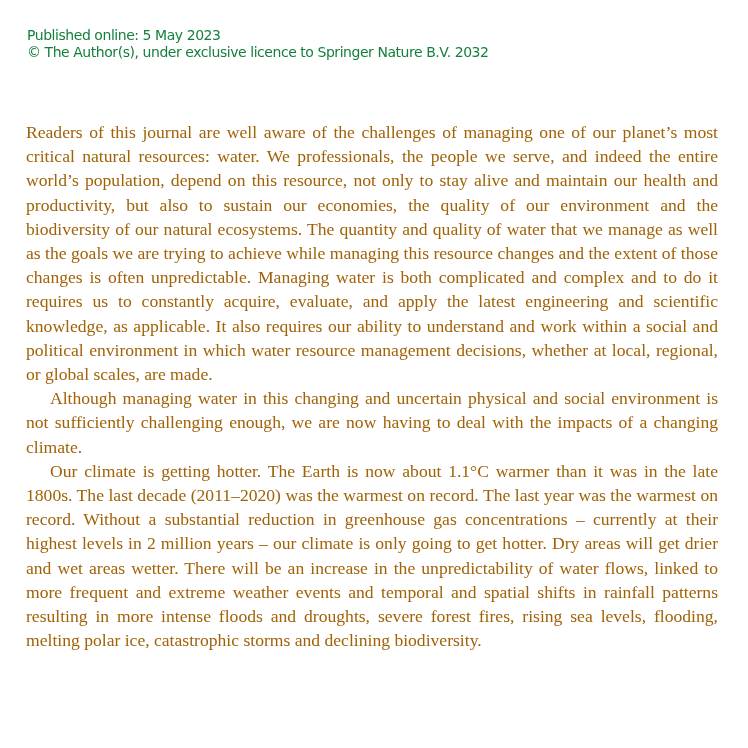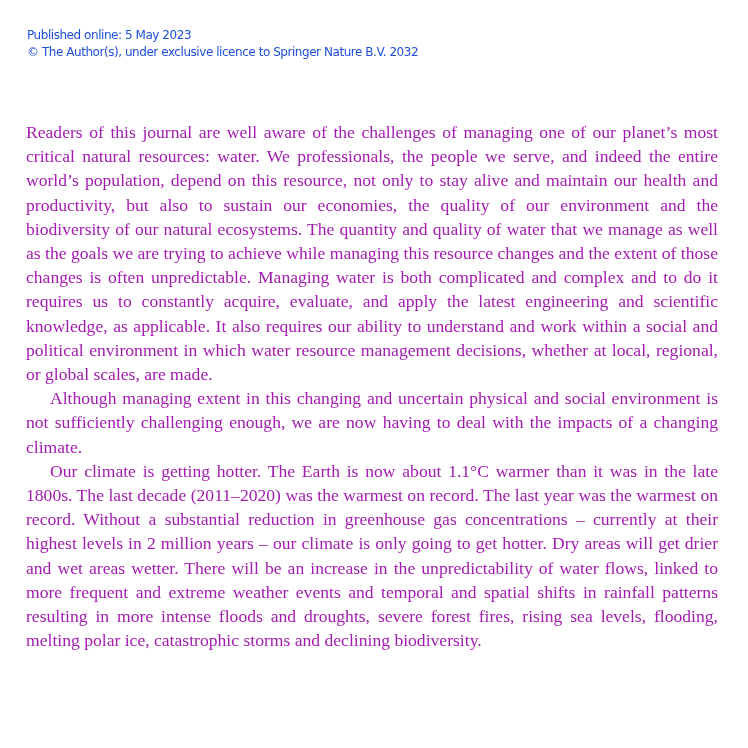--- a/index.html
+++ b/index.html
@@ -12,48 +12,48 @@
     height: 748px;
     overflow: hidden;
     position: relative;
     color: #1a1a1a;
   }
   .meta {
     position: absolute;
     left: 27px;
     top: 27px;
     font-family: "DejaVu Sans", "Liberation Sans", sans-serif;
-    font-size: 12px;
+    font-size: 14px;
     line-height: 17px;
     letter-spacing: -0.45px;
-    color: #1d4ed8;
+    color: #15803d;
   }
   .meta div { white-space: nowrap; }
   .body-text {
     position: absolute;
     left: 26px;
     top: 120px;
     width: 692px;
     font-family: "Liberation Serif", "DejaVu Serif", serif;
     font-size: 17.6px;
     line-height: 24.2px;
-    color: #a21caf;
+    color: #a16207;
   }
   .body-text p {
     margin: 0;
     text-align: justify;
     hyphens: manual;
   }
   .body-text p.indent { text-indent: 24px; }
 </style>
 </head>
 <body>
 
 <div class="meta">
   <div>Published online: 5 May 2023</div>
   <div>© The Author(s), under exclusive licence to Springer Nature B.V. 2032</div>
 </div>
 
 <div class="body-text">
   <p>Readers of this journal are well aware of the challenges of managing one of our planet’s most critical natural resources: water. We professionals, the people we serve, and indeed the entire world’s population, depend on this resource, not only to stay alive and maintain our health and productivity, but also to sustain our economies, the quality of our environment and the biodiversity of our natural ecosystems. The quantity and quality of water that we manage as well as the goals we are trying to achieve while managing this resource changes and the extent of those changes is often unpredictable. Managing water is both complicated and complex and to do it requires us to constantly acquire, evaluate, and apply the latest engineering and scientific knowledge, as applicable. It also requires our ability to under­stand and work within a social and political environment in which water resource manage­ment decisions, whether at local, regional, or global scales, are made.</p>
-  <p class="indent">Although managing extent in this changing and uncertain physical and social environ­ment is not sufficiently challenging enough, we are now having to deal with the impacts of a changing climate.</p>
+  <p class="indent">Although managing water in this changing and uncertain physical and social environ­ment is not sufficiently challenging enough, we are now having to deal with the impacts of a changing climate.</p>
   <p class="indent">Our climate is getting hotter. The Earth is now about 1.1°C warmer than it was in the late 1800s. The last decade (2011–2020) was the warmest on record. The last year was the warmest on record. Without a substantial reduction in greenhouse gas concentrations – cur­rently at their highest levels in 2 million years – our climate is only going to get hotter. Dry areas will get drier and wet areas wetter. There will be an increase in the unpredictability of water flows, linked to more frequent and extreme weather events and temporal and spatial shifts in rainfall patterns resulting in more intense floods and droughts, severe forest fires, rising sea levels, flooding, melting polar ice, catastrophic storms and declining biodiversity.</p>
 </div>
 
 </body></html>

